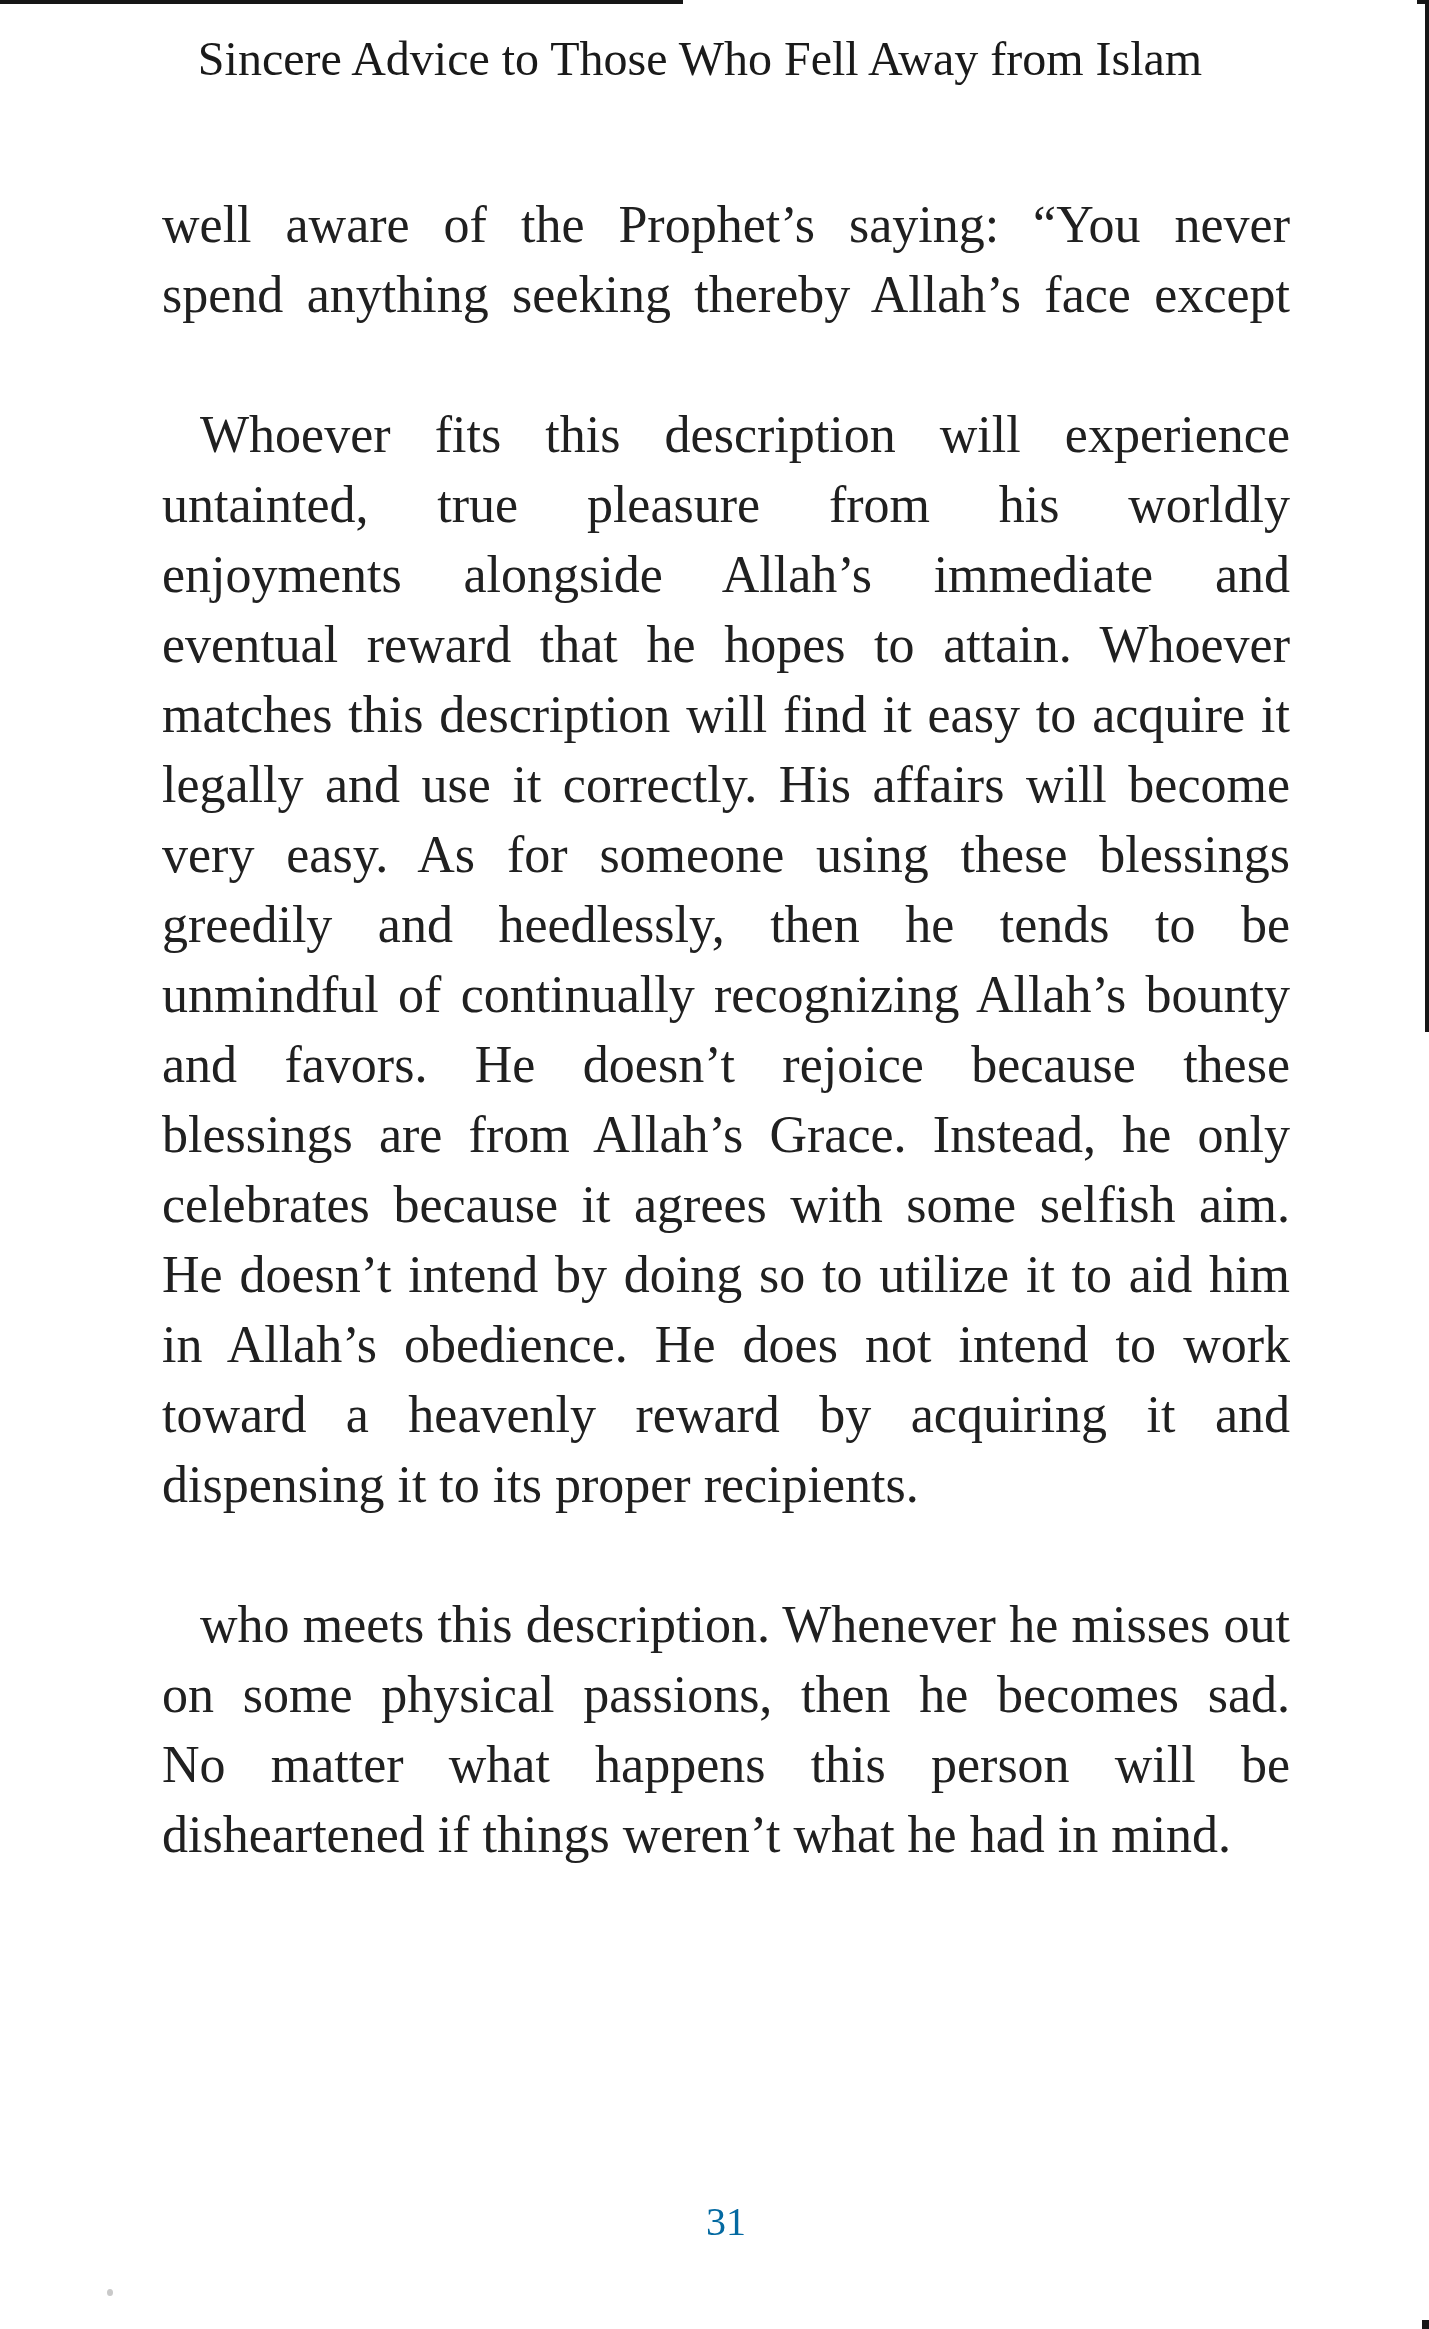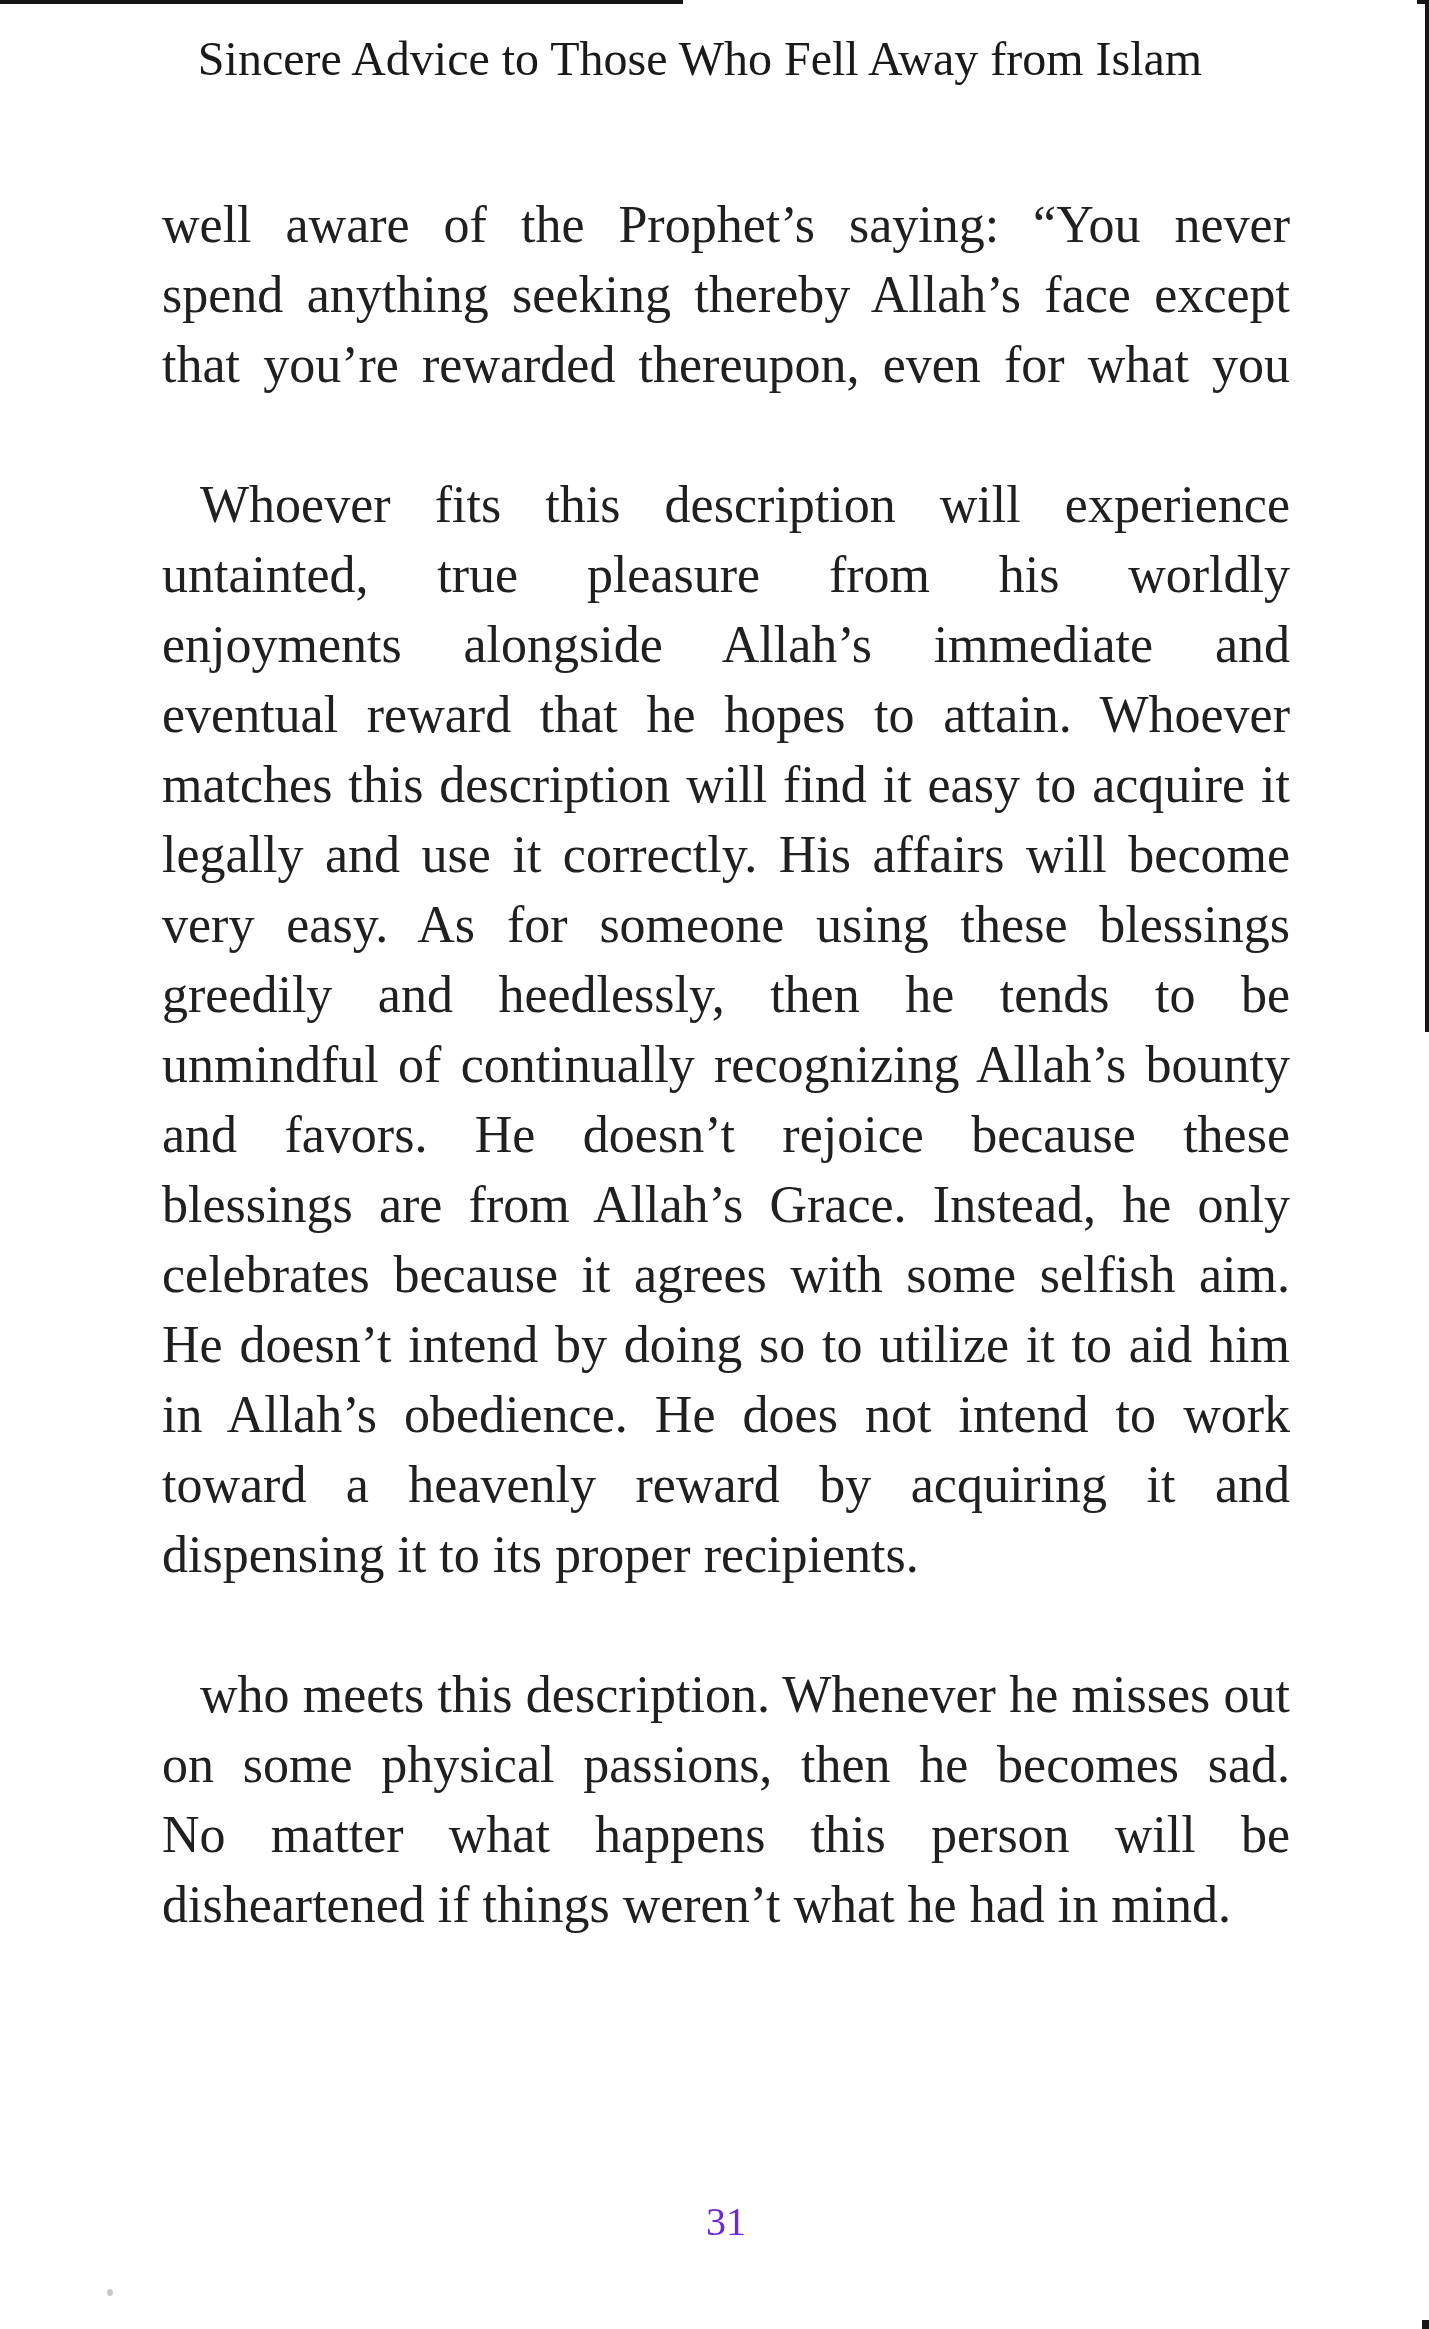--- a/index.html
+++ b/index.html
@@ -37,42 +37,41 @@
     text-align:justify;
     text-align-last:justify;
     text-justify:inter-word;
     white-space:normal;
   }
   .line.last{text-align-last:left;}
   .para.indent .line:first-child{text-indent:38px;}
   
   .folio{
     position:absolute;left:162px;top:2198px;width:1128px;
-    text-align:center;font-size:40px;color:#6d28d9;
+    text-align:center;font-size:40px;color:#0369a1;
   }
 </style>
 </head>
 <body>
 
 <div class="page">
 
   <div class="rule rule-top-left"></div>
   <div class="rule rule-top-right"></div>
   <div class="rule rule-right"></div>
   <div class="corner-bottom-right"></div>
   <div class="speck"></div>
 
   <div class="running-head">Sincere Advice to Those Who Fell Away from Islam</div>
 
   <div class="body-block">
 
     <p class="para">
       <span class="line">well aware of the Prophet’s saying: “You never</span>
       <span class="line">spend anything seeking thereby Allah’s face except</span>
-      <span class="line">that you’re rewarded thereupon, even for what you</span>
     </p>
 
     <p class="para indent">
       <span class="line">Whoever fits this description will experience</span>
       <span class="line">untainted, true pleasure from his worldly</span>
       <span class="line">enjoyments alongside Allah’s immediate and</span>
       <span class="line">eventual reward that he hopes to attain. Whoever</span>
       <span class="line">matches this description will find it easy to acquire it</span>
       <span class="line">legally and use it correctly. His affairs will become</span>
       <span class="line">very easy. As for someone using these blessings</span>

